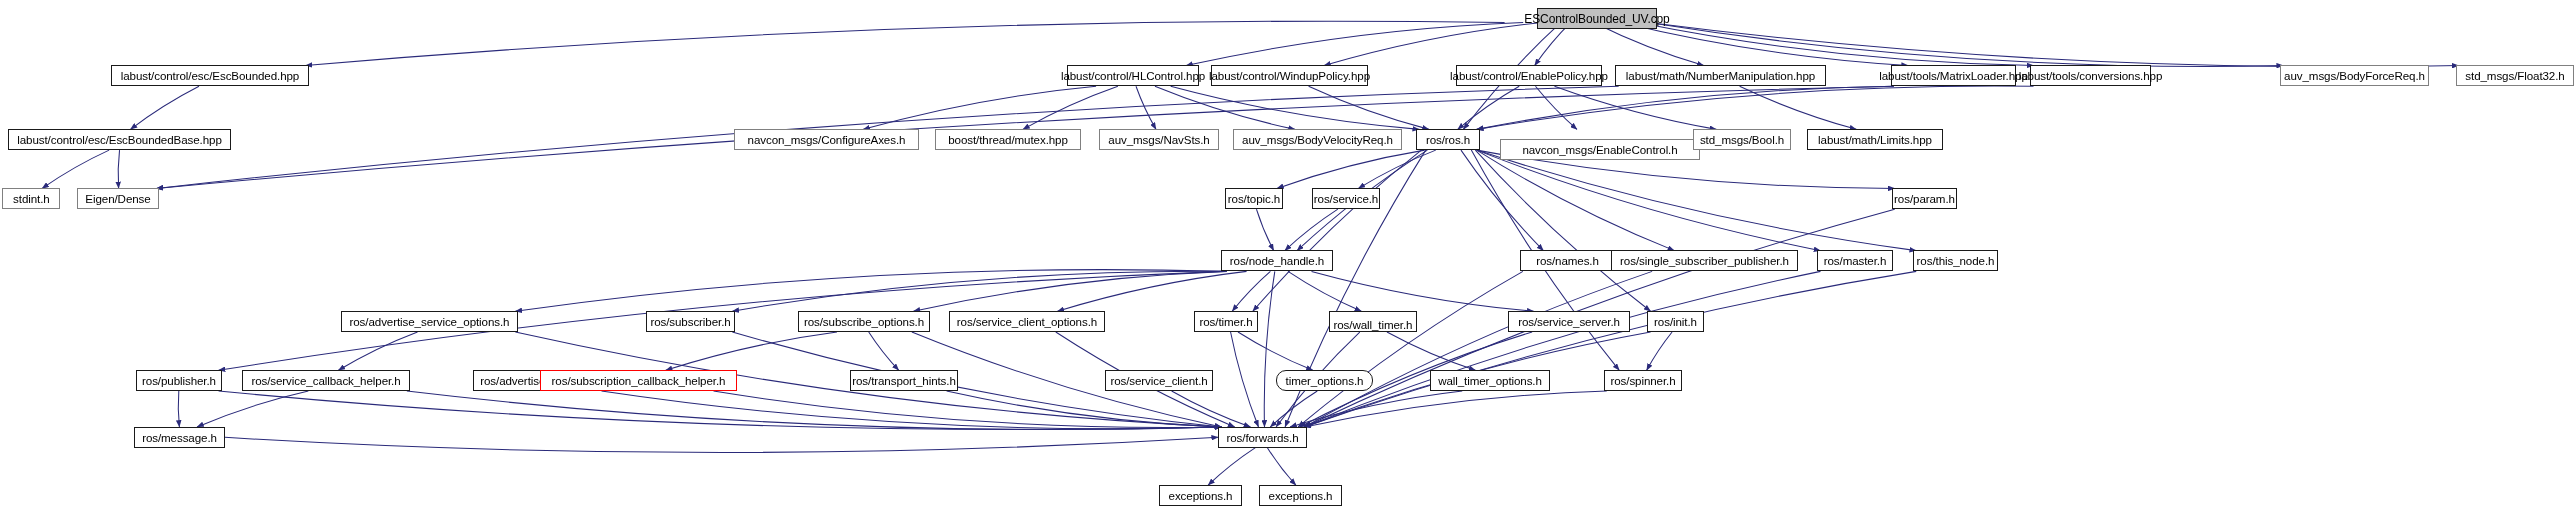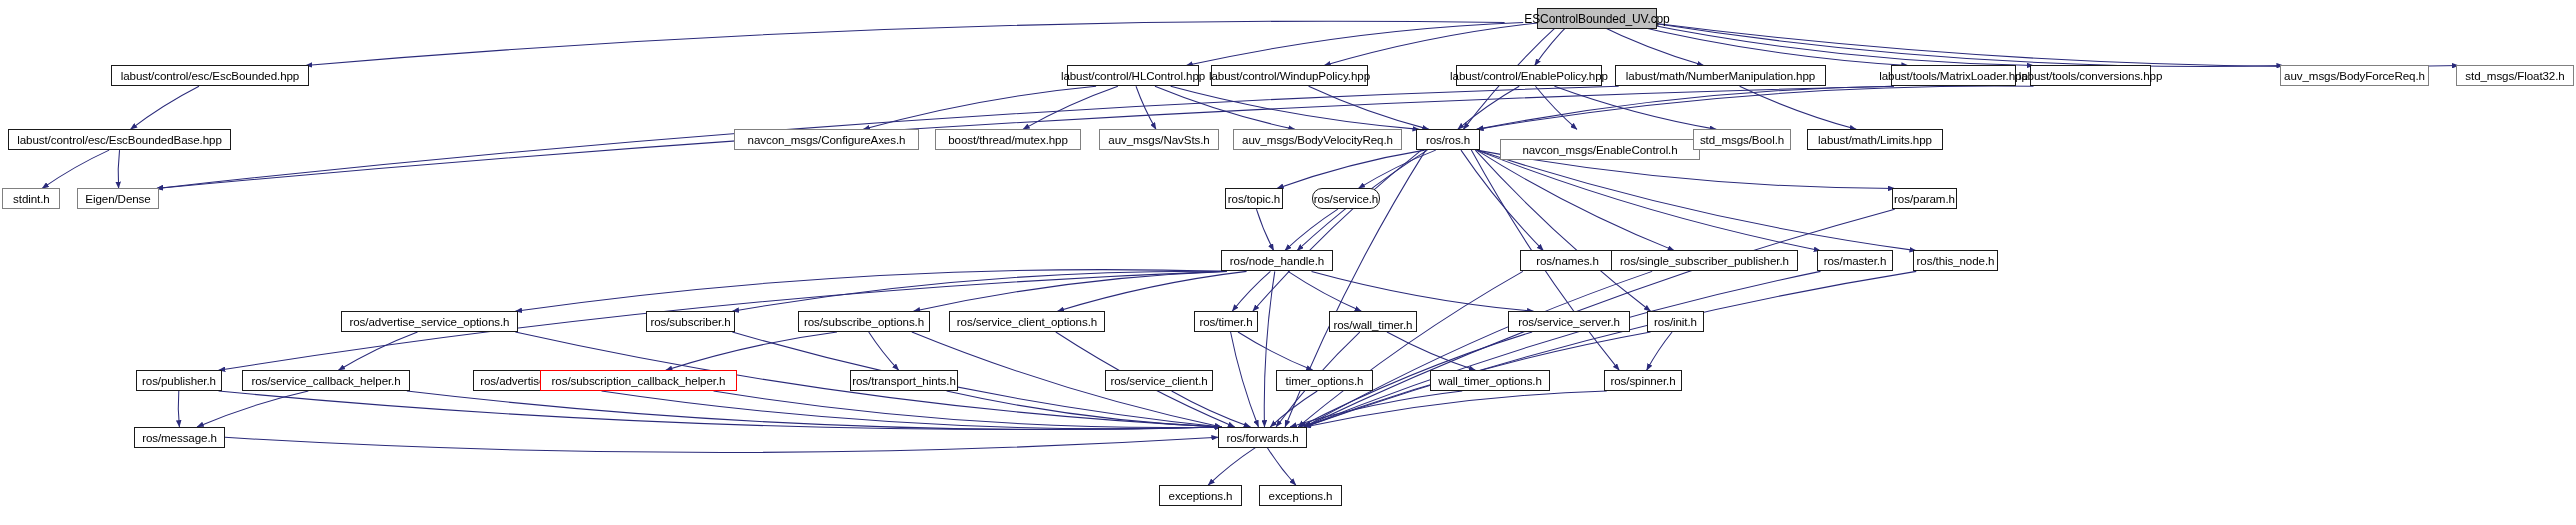--- a/index.html
+++ b/index.html
@@ -170,21 +170,21 @@
       </div>
       <div class="node " style="left: 1693px; top: 129px; width: 98px;">
         <span>std_msgs/Bool.h</span>
       </div>
       <div class="node strong" style="left: 1807px; top: 129px; width: 136px;">
         <span>labust/math/Limits.hpp</span>
       </div>
       <div class="node strong" style="left: 1225px; top: 188px; width: 58px;">
         <span>ros/topic.h</span>
       </div>
-      <div class="node strong" style="left: 1312px; top: 188px; width: 68px; border-radius: 10px;">
+      <div class="node strong" style="left: 1312px; top: 188px; width: 68px;">
         <span>ros/service.h</span>
       </div>
       <div class="node strong" style="left: 1892px; top: 188px; width: 65px;">
         <span>ros/param.h</span>
       </div>
       <div class="node strong" style="left: 1221px; top: 250px; width: 112px;">
         <span>ros/node_handle.h</span>
       </div>
       <div class="node strong" style="left: 1520px; top: 250px; width: 95px;">
         <span>ros/names.h</span>
@@ -233,21 +233,21 @@
       </div>
       <div class="node red" style="left: 540px; top: 370px; width: 197px;">
         <span>ros/subscription_callback_helper.h</span>
       </div>
       <div class="node strong" style="left: 850px; top: 370px; width: 108px;">
         <span>ros/transport_hints.h</span>
       </div>
       <div class="node strong" style="left: 1105px; top: 370px; width: 108px;">
         <span>ros/service_client.h</span>
       </div>
-      <div class="node strong" style="left: 1276px; top: 370px; width: 97px;">
+      <div class="node strong" style="left: 1276px; top: 370px; width: 97px; border-radius: 10px;">
         <span>timer_options.h</span>
       </div>
       <div class="node strong" style="left: 1430px; top: 370px; width: 120px;">
         <span>wall_timer_options.h</span>
       </div>
       <div class="node strong" style="left: 1604px; top: 370px; width: 78px;">
         <span>ros/spinner.h</span>
       </div>
       <div class="node strong" style="left: 134px; top: 427px; width: 91px;">
         <span>ros/message.h</span>

